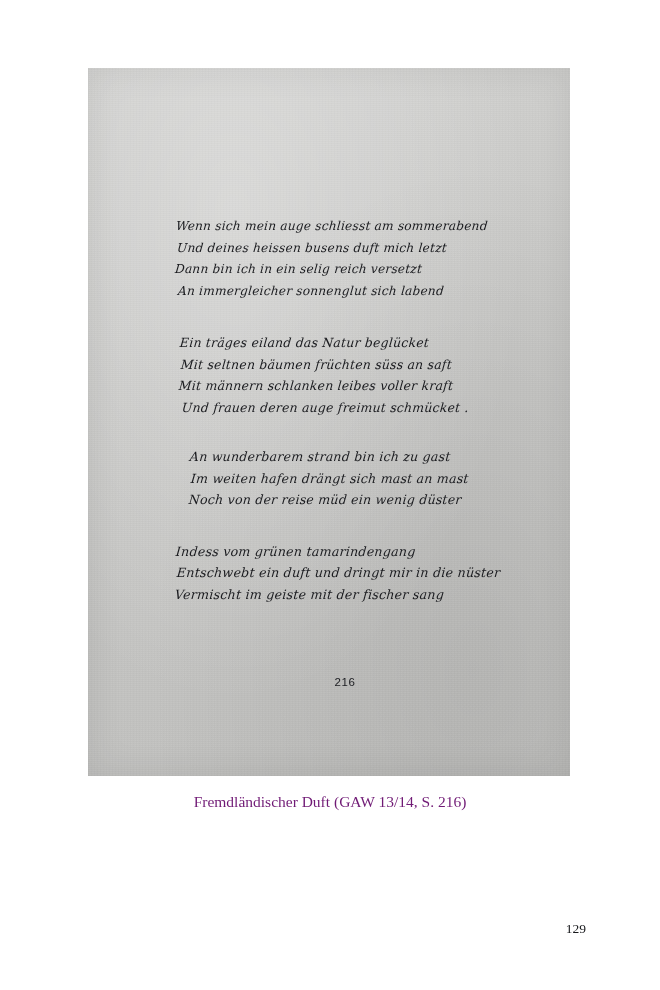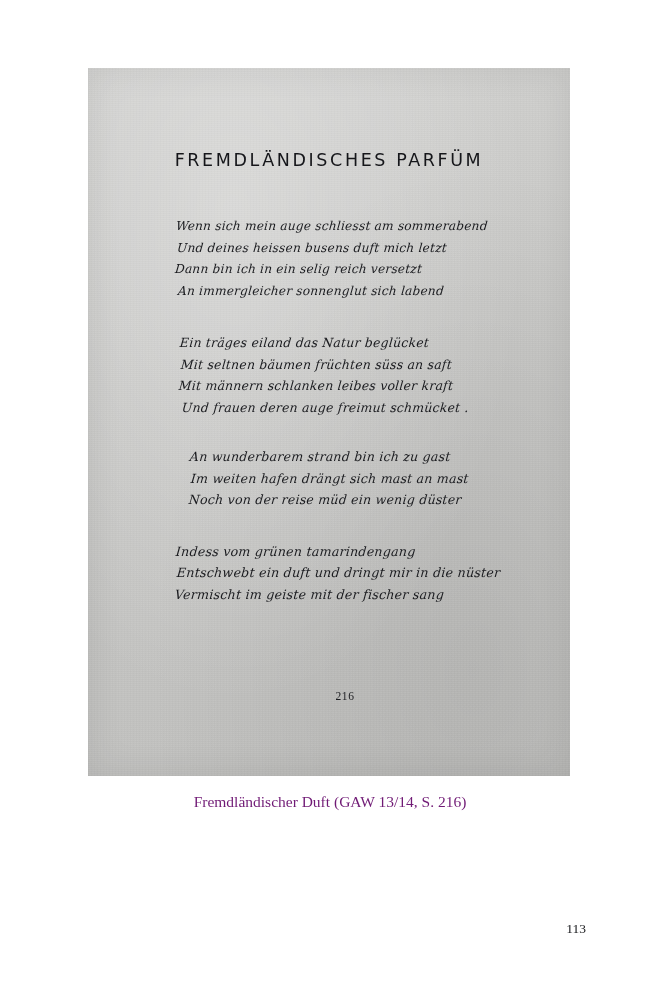--- a/index.html
+++ b/index.html
@@ -94,23 +94,23 @@
 
   .line:nth-child(2) { margin-left: 1px; }
   .line:nth-child(3) { margin-left: -1px; }
   .line:nth-child(4) { margin-left: 2px; }
 
   
   .plate-folio {
     position: absolute;
     left: 0;
     right: 0;
-    top: 622px;
+    top: 608px;
     text-align: center;
-    font-family: Liberation Serif, serif;
+    font-family: Liberation Sans, sans-serif;
     font-size: 11.5px;
     color: #1b1c20;
     letter-spacing: 0.6px;
     padding-left: 32px;
   }
 
   
   .caption {
     position: absolute;
     left: 0;
@@ -131,21 +131,20 @@
     font-size: 13.5px;
     color: #16171a;
   }
 </style>
 </head>
 <body>
 
 <div class="plate">
   <div class="plate-inner">
 
-    <div class="poem-title">FREMDLÄNDISCHES PARFÜM</div>
 
     <div class="stanzas">
 
       <div class="stanza s1">
         <div class="line">Wenn sich mein auge schliesst am sommerabend</div>
         <div class="line">Und deines heissen busens duft mich letzt</div>
         <div class="line">Dann bin ich in ein selig reich versetzt</div>
         <div class="line">An immergleicher sonnenglut sich labend</div>
       </div>
 
@@ -169,13 +168,13 @@
       </div>
 
     </div>
 
     <div class="plate-folio">216</div>
   </div>
 </div>
 
 <div class="caption">Fremdländischer Duft (GAW 13/14, S. 216)</div>
 
-<div class="book-folio">113</div>
+<div class="book-folio">129</div>
 
 </body></html>

